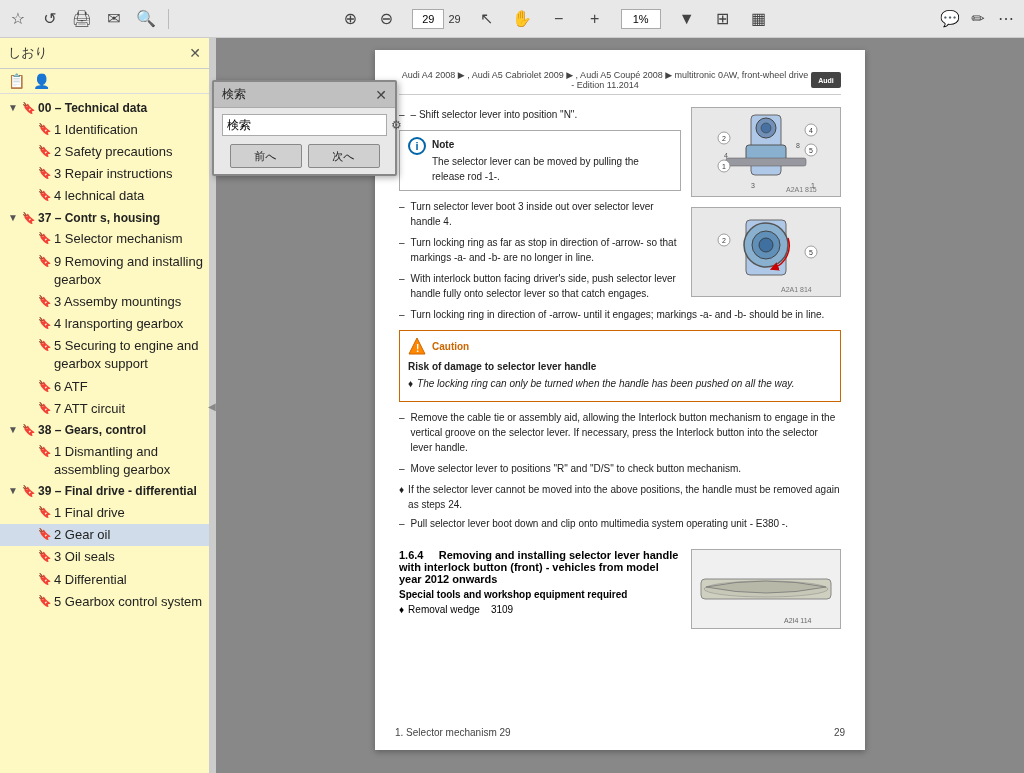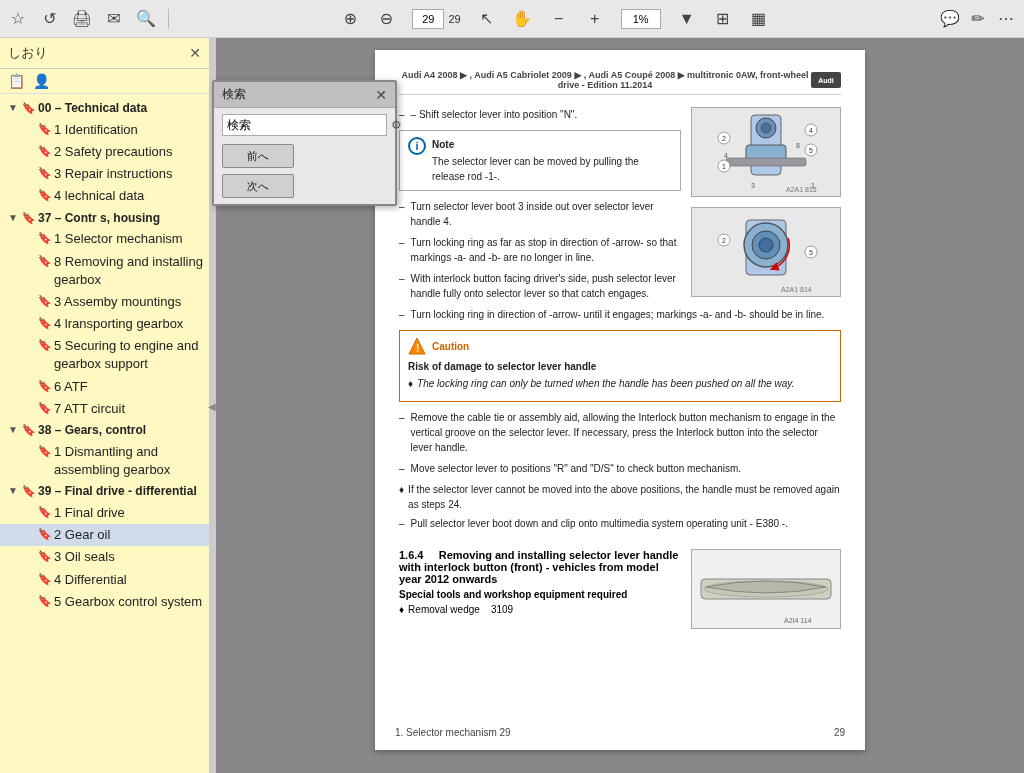--- a/index.html
+++ b/index.html
@@ -403,21 +403,20 @@
       display: flex;
       align-items: center;
       justify-content: center;
       font-size: 12px;
       color: #555;
     }
     .search-buttons {
       display: flex;
       gap: 6px;
       justify-content: center;
-      flex-direction: column;
     }
     .search-btn {
       width: 72px;
       height: 24px;
       background: #d0d0d0;
       border: 1px solid #888;
       border-radius: 2px;
       cursor: pointer;
       font-size: 11px;
       color: #222;
@@ -525,21 +524,21 @@
         <span class="tree-label tree-group-label">37 – Contr s, housing</span>
       </div>
       <div class="tree-item tree-indent-1">
         <span class="tree-expand"></span>
         <span class="tree-icon">🔖</span>
         <span class="tree-label">1 Selector mechanism</span>
       </div>
       <div class="tree-item tree-indent-1">
         <span class="tree-expand"></span>
         <span class="tree-icon">🔖</span>
-        <span class="tree-label">8 Removing and installing gearbox</span>
+        <span class="tree-label">9 Removing and installing gearbox</span>
       </div>
       <div class="tree-item tree-indent-1">
         <span class="tree-expand"></span>
         <span class="tree-icon">🔖</span>
         <span class="tree-label">3 Assemby mountings</span>
       </div>
       <div class="tree-item tree-indent-1">
         <span class="tree-expand"></span>
         <span class="tree-icon">🔖</span>
         <span class="tree-label">4 lransporting gearbox</span>
@@ -604,21 +603,21 @@
 
     </div>
   </div>
 
   <div class="resize-handle"></div>
 
   <div class="doc-viewer">
     <div class="doc-page">
 
       <div class="doc-header">
-        <span style="font-size:9px;color:#444;text-align:center;flex:1;font-weight:bold;">Audi A4 2008 ▶ , Audi A5 Cabriolet 2009 ▶ , Audi A5 Coupé 2008 ▶ multitronic 0AW, front-wheel drive - Edition 11.2014</span>
+        <span style="font-size:9px;color:#444;text-align:center;flex:1;">Audi A4 2008 ▶ , Audi A5 Cabriolet 2009 ▶ , Audi A5 Coupé 2008 ▶ multitronic 0AW, front-wheel drive - Edition 11.2014</span>
         <div class="audi-logo">Audi</div>
       </div>
 
       <div class="doc-content-wrapper">
 
         <div class="doc-images-right">
 
           <div class="doc-image-box">
             <svg width="140" height="84">
 

